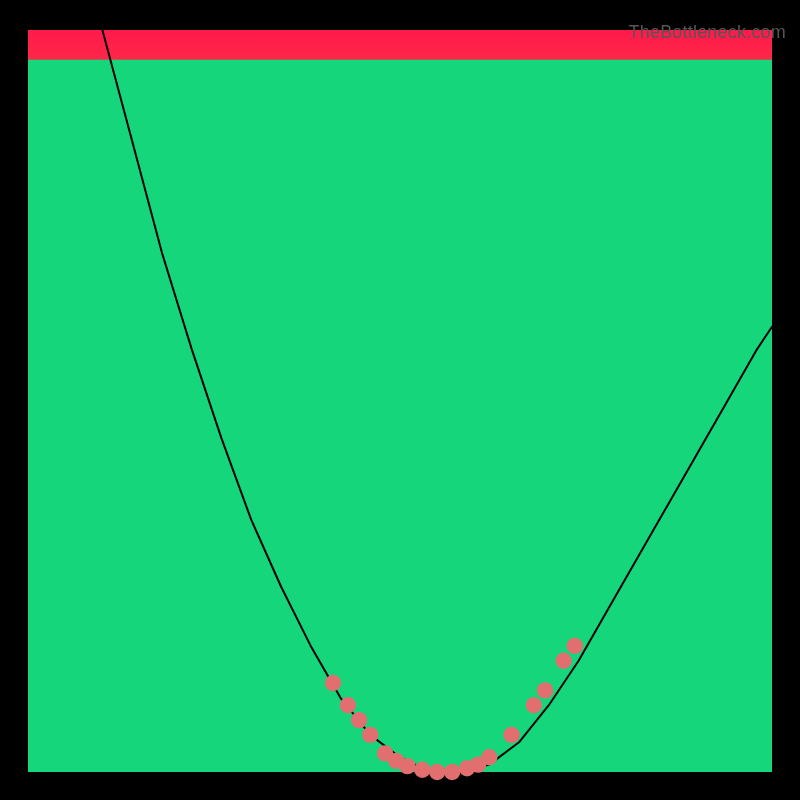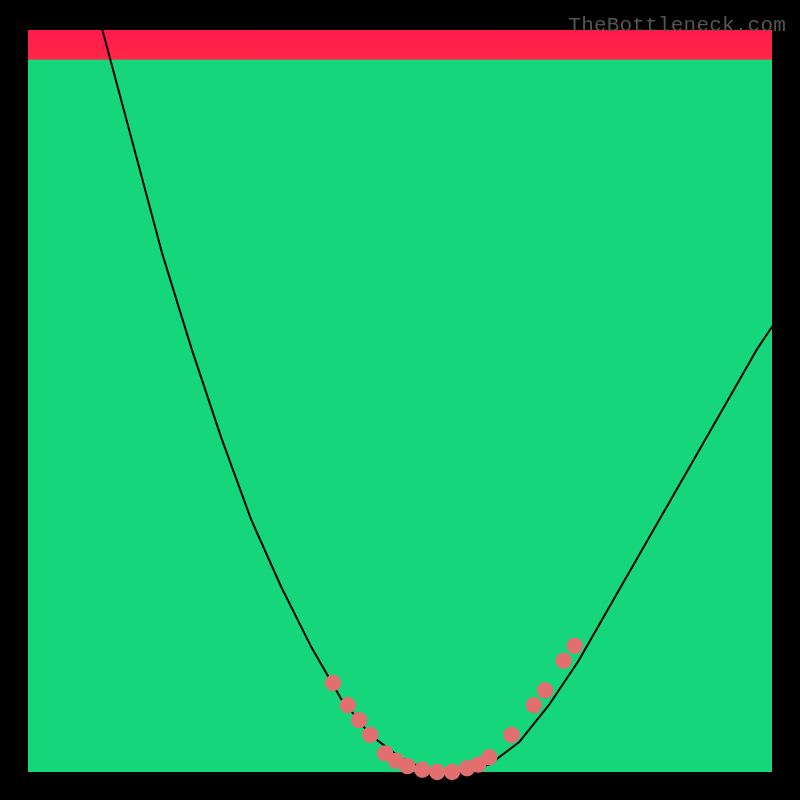--- a/index.html
+++ b/index.html
@@ -14,28 +14,27 @@
   .frame {
     position: absolute;
     top: 0;
     left: 0;
     width: 800px;
     height: 800px;
     box-sizing: border-box;
   }
   .watermark {
     position: absolute;
-    top: 14px;
+    top: 22px;
     right: 14px;
     color: #555;
-    font-size: 21px;
+    font-size: 18px;
     font-weight: 500;
     letter-spacing: 0.2px;
     z-index: 10;
-    font-family: Liberation Mono, monospace;
   }
   svg { display: block; }
 </style>
 </head>
 <body>
 
 <div class="frame">
   <div class="watermark">TheBottleneck.com</div>
   <svg id="chart-svg" width="800" height="800" viewBox="0 0 800 800">
     <defs>

